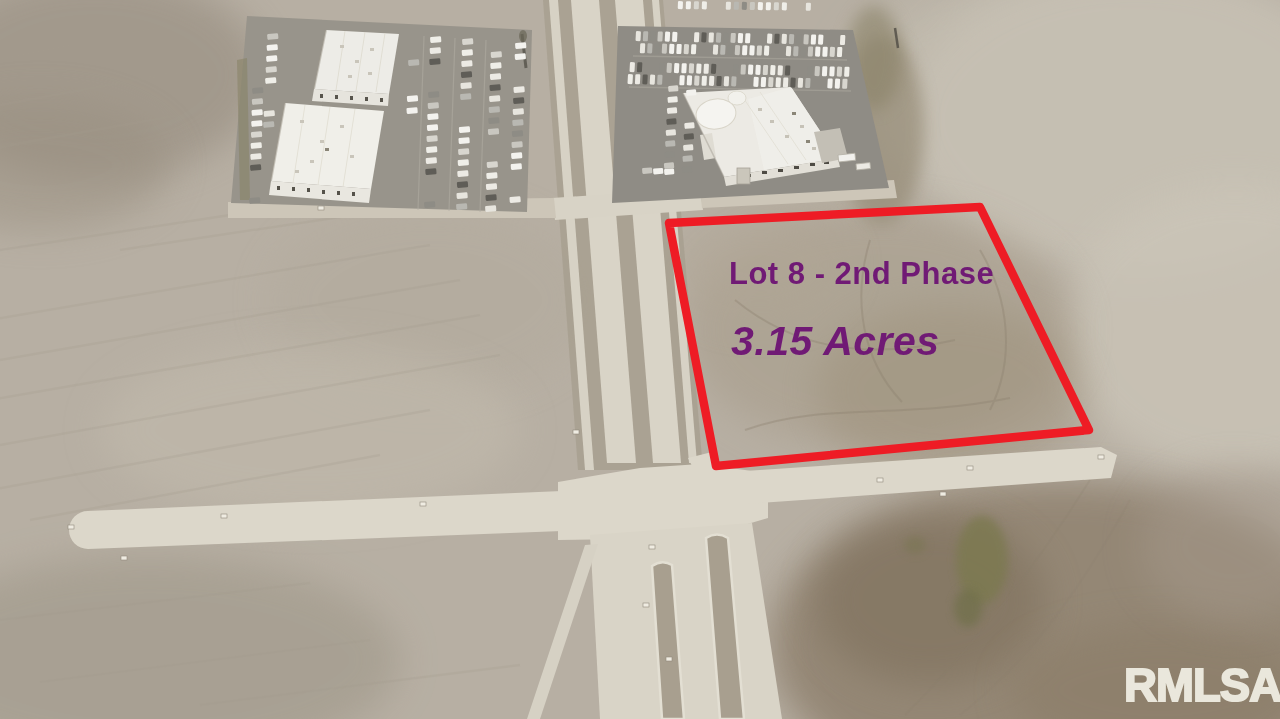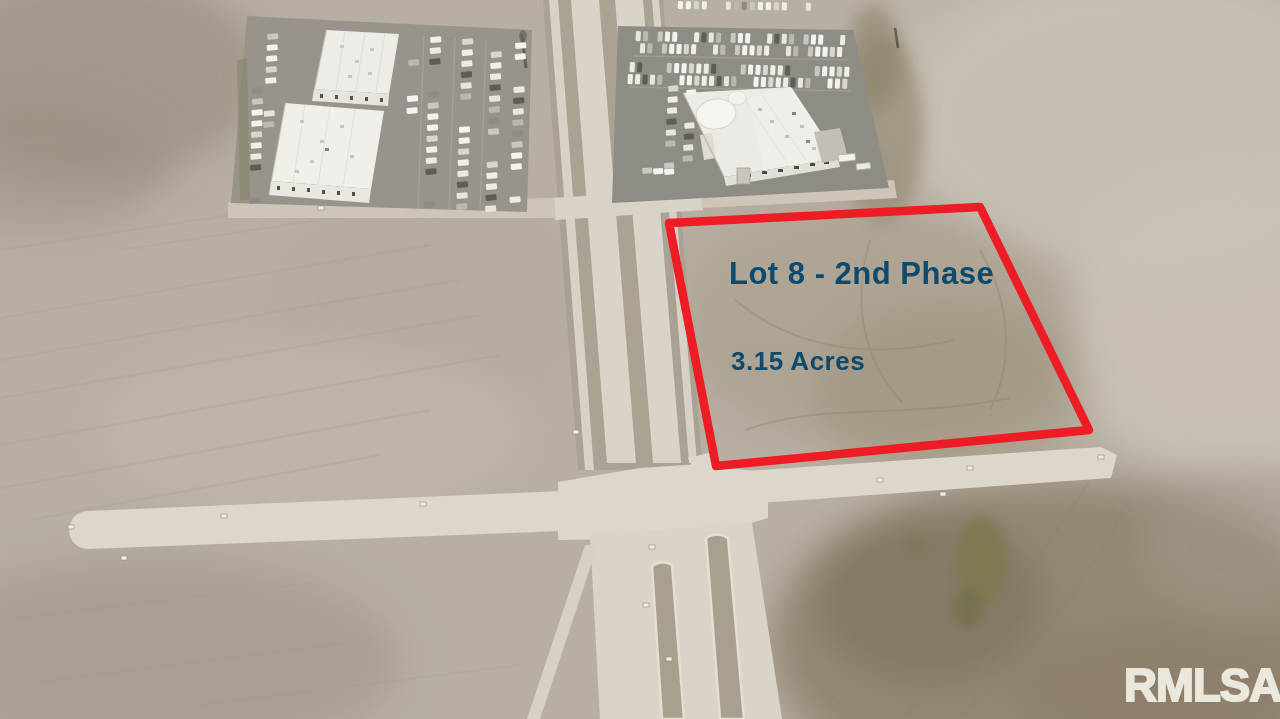--- a/index.html
+++ b/index.html
@@ -1,22 +1,22 @@
 <!DOCTYPE html>
 <html><head>
 <meta charset="utf-8">
 <style>
   html,body{margin:0;padding:0;background:#222;}
   #stage{position:relative;width:1280px;height:719px;overflow:hidden;
          font-family:"Liberation Sans", sans-serif;background:#b7afa3;}
   #scene{position:absolute;left:0;top:0;width:100%;height:100%;display:block;}
-  .label{position:absolute;color:#0c4a6e;font-weight:700;white-space:nowrap;
+  .label{position:absolute;color:#701a75;font-weight:700;white-space:nowrap;
          letter-spacing:.5px;}
   #lot-title{left:729px;top:256px;font-size:31px;}
-  #lot-acres{left:731px;top:346px;font-size:26px;}
+  #lot-acres{left:731px;top:318px;font-size:41px;font-style:italic;}
   #watermark{position:absolute;left:1124px;top:657px;font-size:47px;font-weight:700;
              color:#eae7dc;-webkit-text-stroke:2px #eae7dc;letter-spacing:-1px;
              transform:scaleX(.97);transform-origin:left top;white-space:nowrap;}
 </style>
 </head>
 <body>
 
 <div id="stage">
 <svg id="scene" viewBox="0 0 1280 719" xmlns="http://www.w3.org/2000/svg">
   <defs>

